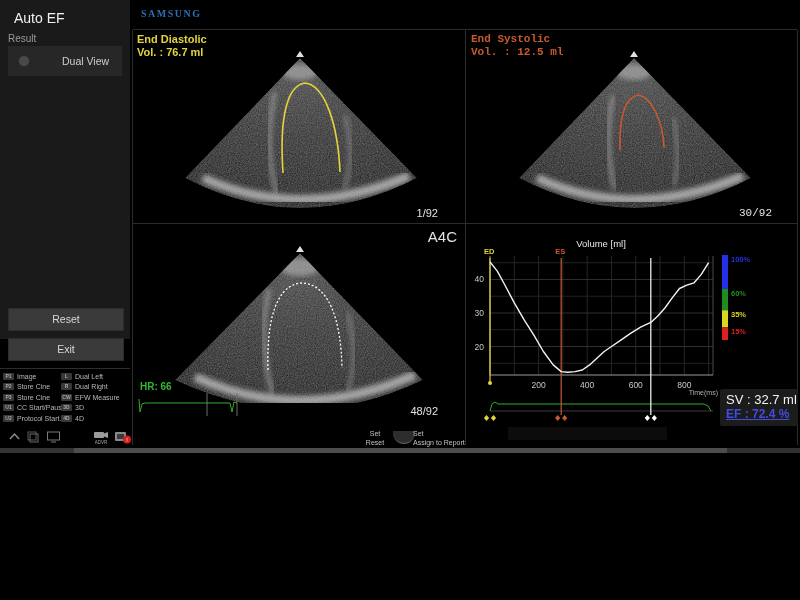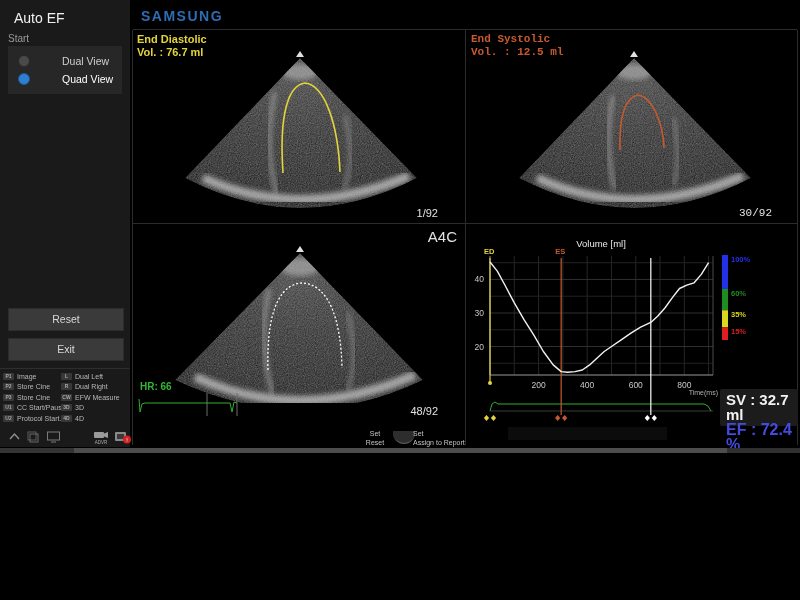--- a/index.html
+++ b/index.html
@@ -1,19 +1,19 @@
 <!DOCTYPE html>
 <html><head>
 <meta charset="utf-8">
 <style>
   html,body{margin:0;padding:0;background:#000;}
   #app{position:relative;width:800px;height:600px;background:#000;overflow:hidden;
        font-family:"Liberation Sans","DejaVu Sans",sans-serif;color:#ddd;}
   
-  #sidebar{position:absolute;left:0;top:0;width:130px;height:447px;background:#1a1a1a;}
+  #sidebar{position:absolute;left:0;top:0;width:130px;height:339px;background:#1a1a1a;}
   #sidebar-title{position:absolute;left:14px;top:10px;font-size:14px;color:#f0f0f0;}
   #result-label{position:absolute;left:8px;top:33px;font-size:10px;color:#9a9a9a;}
   #view-options{position:absolute;left:8px;top:46px;width:114px;background:#272727;padding:6px 0;}
   .radio-row{display:flex;align-items:center;height:18px;padding-left:10px;cursor:pointer;gap:24px;}
   .radio-dot{width:10px;height:10px;border-radius:50%;background:#4a4a4a;border:1px solid #2a2a2a;margin-right:8px;}
   .radio-dot.sel{background:#2f7fd0;border-color:#1b5a9a;}
   .radio-label{font-size:10.5px;color:#cfcfcf;}
   .side-btn{position:absolute;left:8px;width:114px;height:21px;background:#3a3a3a;border:1px solid #2c2c2c;
             color:#d8d8d8;font-size:10.5px;text-align:center;line-height:21px;cursor:pointer;}
   #reset-btn{top:308px;} #exit-btn{top:338px;}
@@ -21,39 +21,39 @@
   #softkeys{position:absolute;left:0;top:371px;width:130px;}
   .sk-col{position:absolute;top:0;}
   #softkeys-left{left:3px;width:58px;} #softkeys-right{left:61px;width:68px;}
   .sk-row{display:flex;align-items:center;height:10px;margin-bottom:0.5px;}
   .sk-badge{min-width:9px;padding:0 1px;height:7px;background:#383838;border-radius:1px;color:#a8a8a8;
             font-size:5px;line-height:7px;text-align:center;margin-right:3px;font-weight:bold;}
   .sk-label{font-size:7px;color:#b8b8b8;white-space:nowrap;}
   #tray{position:absolute;left:4px;top:430px;width:124px;height:16px;}
   .tray-ic{position:absolute;top:0;}
   
-  #samsung-logo{position:absolute;left:141px;top:8px;font-size:14px;font-weight:bold;
-                letter-spacing:1.5px;color:#2e6db5;}
+  #samsung-logo{position:absolute;left:141px;top:8px;font-size:10px;font-weight:bold;
+                letter-spacing:1.5px;color:#2e6db5;font-family:Liberation Serif, serif;}
   .divider{position:absolute;background:#2c2c2c;}
   .quad{position:absolute;width:330px;background:#000;}
   #q1{left:133px;top:30px;height:192px;} #q2{left:467px;top:30px;height:192px;font-family:Liberation Mono, monospace;}
   #q3{left:133px;top:225px;height:220px;} #q4{left:467px;top:225px;height:220px;}
   .q-title{position:absolute;left:4px;top:3px;font-size:11px;font-weight:bold;line-height:13px;}
   .frame-counter{position:absolute;right:25px;font-size:11px;color:#e2e2e2;}
   #q1 .frame-counter,#q2 .frame-counter{bottom:3px;}
   #q3 .frame-counter{top:180px;}
   #a4c-label{position:absolute;right:6px;top:3px;font-size:15px;color:#e2e2e2;}
   #hr-label{position:absolute;left:7px;top:156px;font-size:10px;font-weight:bold;color:#35b535;}
   .fan-svg{position:absolute;left:0;top:0;}
   
   #volume-chart{position:absolute;left:0;top:0;}
   #svef-box{position:absolute;left:253px;top:164px;width:78px;height:37px;background:#1c1c1c;
             border-radius:2px;padding:3px 0 0 6px;box-sizing:border-box;}
-  #sv-value{font-size:15px;font-weight:bold;color:#f2f2f2;line-height:15px;}
-  #ef-value{font-size:16px;font-weight:bold;color:#444be0;line-height:15px;}
+  #sv-value{font-size:13px;font-weight:normal;color:#f2f2f2;line-height:15px;}
+  #ef-value{font-size:12px;font-weight:bold;color:#444be0;line-height:15px;text-decoration:underline;}
   
   .set-block{position:absolute;top:430px;font-size:7px;line-height:8.5px;color:#c4c4c4;}
   #set-reset{left:358px;width:34px;text-align:center;}
   #set-assign{left:413px;width:80px;text-align:left;}
   #trackball{position:absolute;left:393px;top:431px;width:22px;height:12px;background:#2d2d2d;
              border-radius:0 0 22px 22px;border-bottom:1px solid #5a5a5a;}
   .strip{position:absolute;top:448px;height:5px;}
 </style>
 </head>
 <body>
@@ -73,29 +73,25 @@
         <feComposite in="nc" in2="SourceAlpha" operator="in"></feComposite>
       </filter>
       <filter id="blur3">
           <feGaussianBlur stdDeviation="2.4"></feGaussianBlur>
         </filter>
     </defs>
   </svg>
 
   <aside id="sidebar">
     <div id="sidebar-title">Auto EF</div>
-    <div id="result-label">Start</div>
+    <div id="result-label">Result</div>
     <div id="view-options">
         <div class="radio-row">
           <span class="radio-dot"></span>
           <span class="radio-label">Dual View</span>
-        </div>
-        <div class="radio-row">
-          <span class="radio-dot sel"></span>
-          <span class="radio-label" style="color: rgb(255, 255, 255);">Quad View</span>
         </div>
       </div>
     <div class="side-btn" id="reset-btn">Reset</div>
     <div class="side-btn" id="exit-btn">Exit</div>
     <div id="sk-divider"></div>
     <div id="softkeys">
       <div class="sk-col" id="softkeys-left">
           <div class="sk-row">
             <span class="sk-badge">P1</span>
             <span class="sk-label">Image</span>

